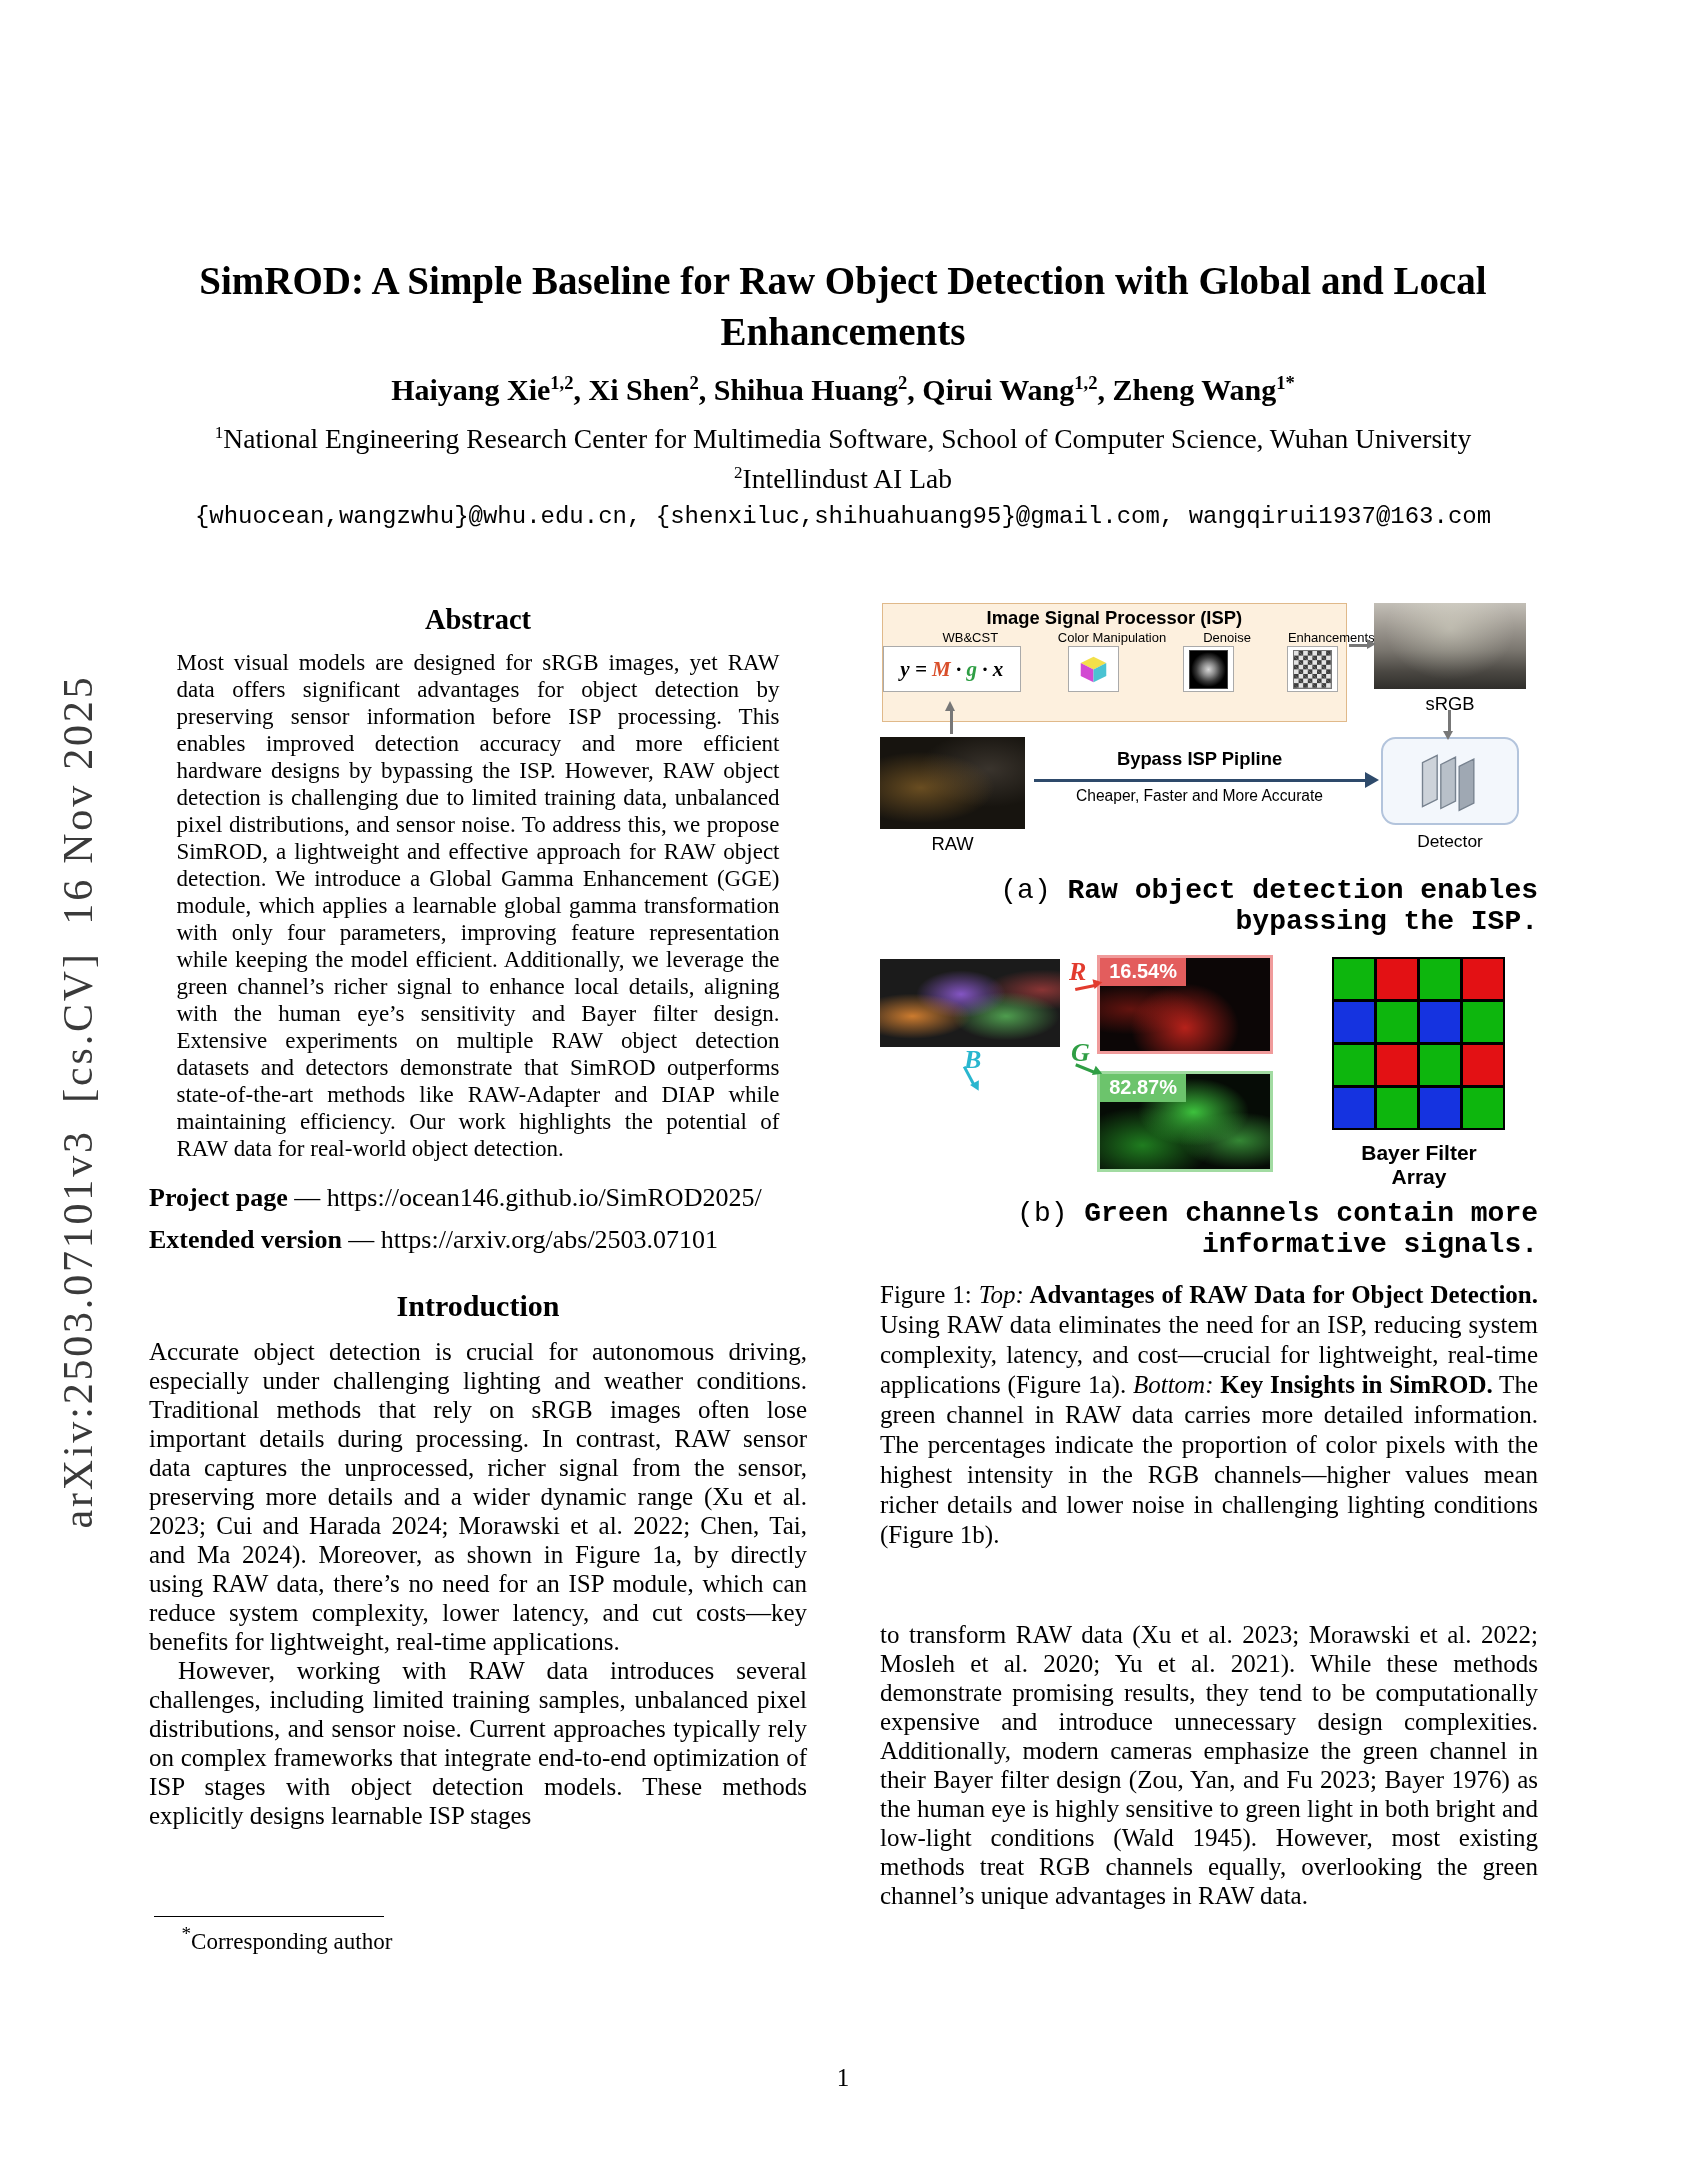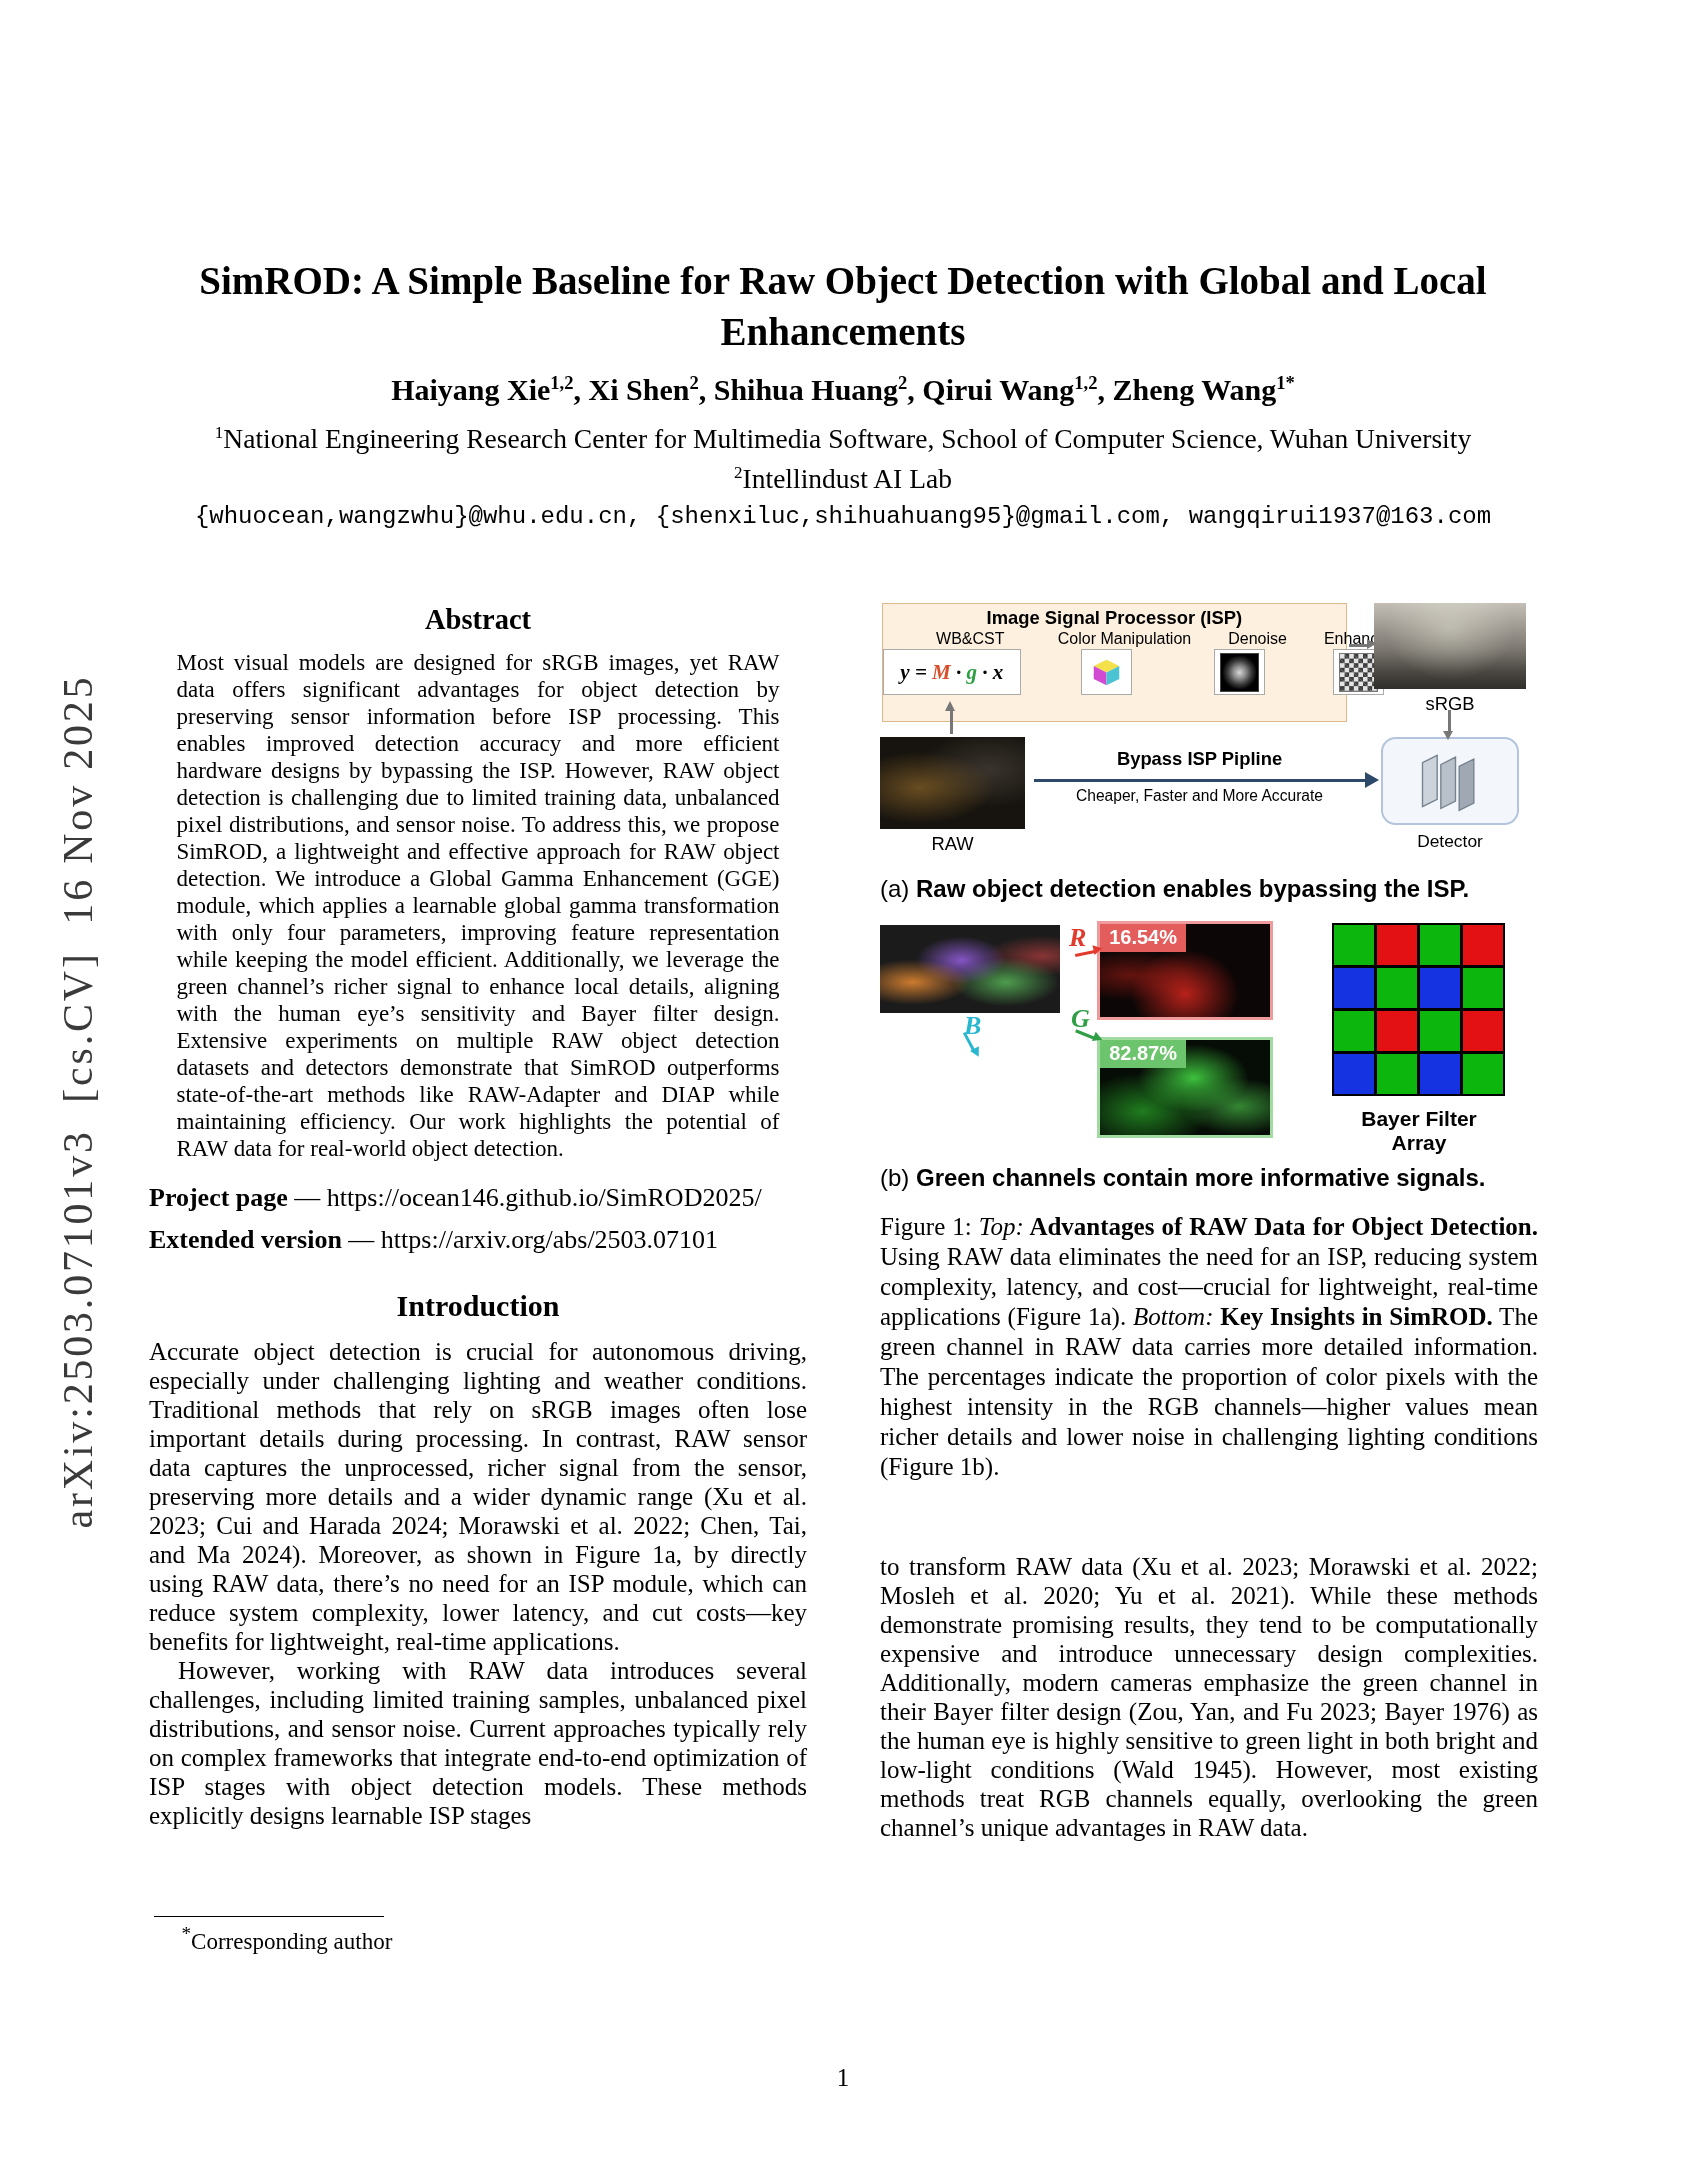--- a/index.html
+++ b/index.html
@@ -37,21 +37,21 @@
   .footnote-text { text-indent:27.5px; }
   .page-num { position:absolute; top:2064px; left:149px; width:1388px; text-align:center; font-size:25px; }
 
   
   .fig-a { position:relative; height:259px; font-family:"Liberation Sans",sans-serif; }
   .isp-box { position:absolute; left:1.8px; top:0; width:465px; height:119px;
              background:#fdf0de; border:1.8px solid #e0b98a; box-sizing:border-box; }
   .isp-title { font-size:18.4px; font-weight:700; text-align:center; margin-top:2.8px; }
   .isp-stages { display:flex; justify-content:space-evenly; align-items:flex-start; margin-top:0.9px; }
   .stage { display:flex; flex-direction:column; align-items:center; }
-  .stage-label { font-size:16px; white-space:nowrap;margin-left:37px; }
+  .stage-label { font-size:13px; white-space:nowrap;margin-left:37px; }
   .stage-box { margin-top:1.8px; background:#fff; border:0.9px solid #aaa; height:46px;
                display:flex; align-items:center; justify-content:center; box-sizing:border-box; }
   .formula-box { width:138px; font-family:"Liberation Serif",serif; font-style:italic;
                  font-weight:700; font-size:21px; white-space:pre; }
   .icon-box { width:51px; }
   .denoise-icon { width:37px; height:37px; border:0.9px solid #444;
     background:radial-gradient(circle at 50% 50%, #d8d8d8 0, #8a8a8a 6.4px, #3a3a3a 12px, #000 17.4px); }
   .compression-icon { width:37px; height:37px; border:0.9px solid #777;
     background-color:#e4e4e4;
     background-image:linear-gradient(45deg,#3c3c3c 25%,transparent 25%,transparent 75%,#3c3c3c 75%),
@@ -79,21 +79,21 @@
   .arr-raw-isp { position:absolute; left:70px; top:107px; width:2.8px; height:24px; background:#777; }
   .arr-raw-isp::after { content:""; position:absolute; top:-9.2px; left:-4.6px;
     border-bottom:10px solid #777; border-left:5.5px solid transparent; border-right:5.5px solid transparent; }
   .arr-isp-srgb { position:absolute; left:469px; top:41px; width:18.4px; height:2.8px; background:#777; }
   .arr-isp-srgb::after { content:""; position:absolute; right:-8.3px; top:-4.6px;
     border-left:9.2px solid #777; border-top:5.5px solid transparent; border-bottom:5.5px solid transparent; }
   .arr-srgb-det { position:absolute; left:568px; top:107px; width:2.8px; height:22px; background:#777; }
   .arr-srgb-det::after { content:""; position:absolute; bottom:-8.3px; left:-4.6px;
     border-top:9.2px solid #777; border-left:5.5px solid transparent; border-right:5.5px solid transparent; }
 
-  .subcap { margin:13px 0 0; text-align:left; font-size:24px; font-family:Liberation Sans, sans-serif; }
+  .subcap { margin:13px 0 0; text-align:right; font-size:28px; font-family:Liberation Mono, monospace; }
 
   
   .fig-b { position:relative; height:230px; margin-top:18.4px; font-family:"Liberation Sans",sans-serif; }
   .seg-img { position:absolute; left:0; top:3.7px; width:180px; height:88px;
     background:radial-gradient(ellipse at 18% 65%, rgba(235,140,50,.85), transparent 28%),
                radial-gradient(ellipse at 45% 40%, rgba(150,95,225,.85), transparent 32%),
                radial-gradient(ellipse at 70% 65%, rgba(95,200,95,.75), transparent 30%),
                radial-gradient(ellipse at 90% 35%, rgba(210,70,70,.6), transparent 25%), #1b1b1b; }
   .chan { position:absolute; box-sizing:border-box; }
   .r-chan { left:217px; top:0; width:176px; height:99px; border:3.7px solid #f09b9b;

